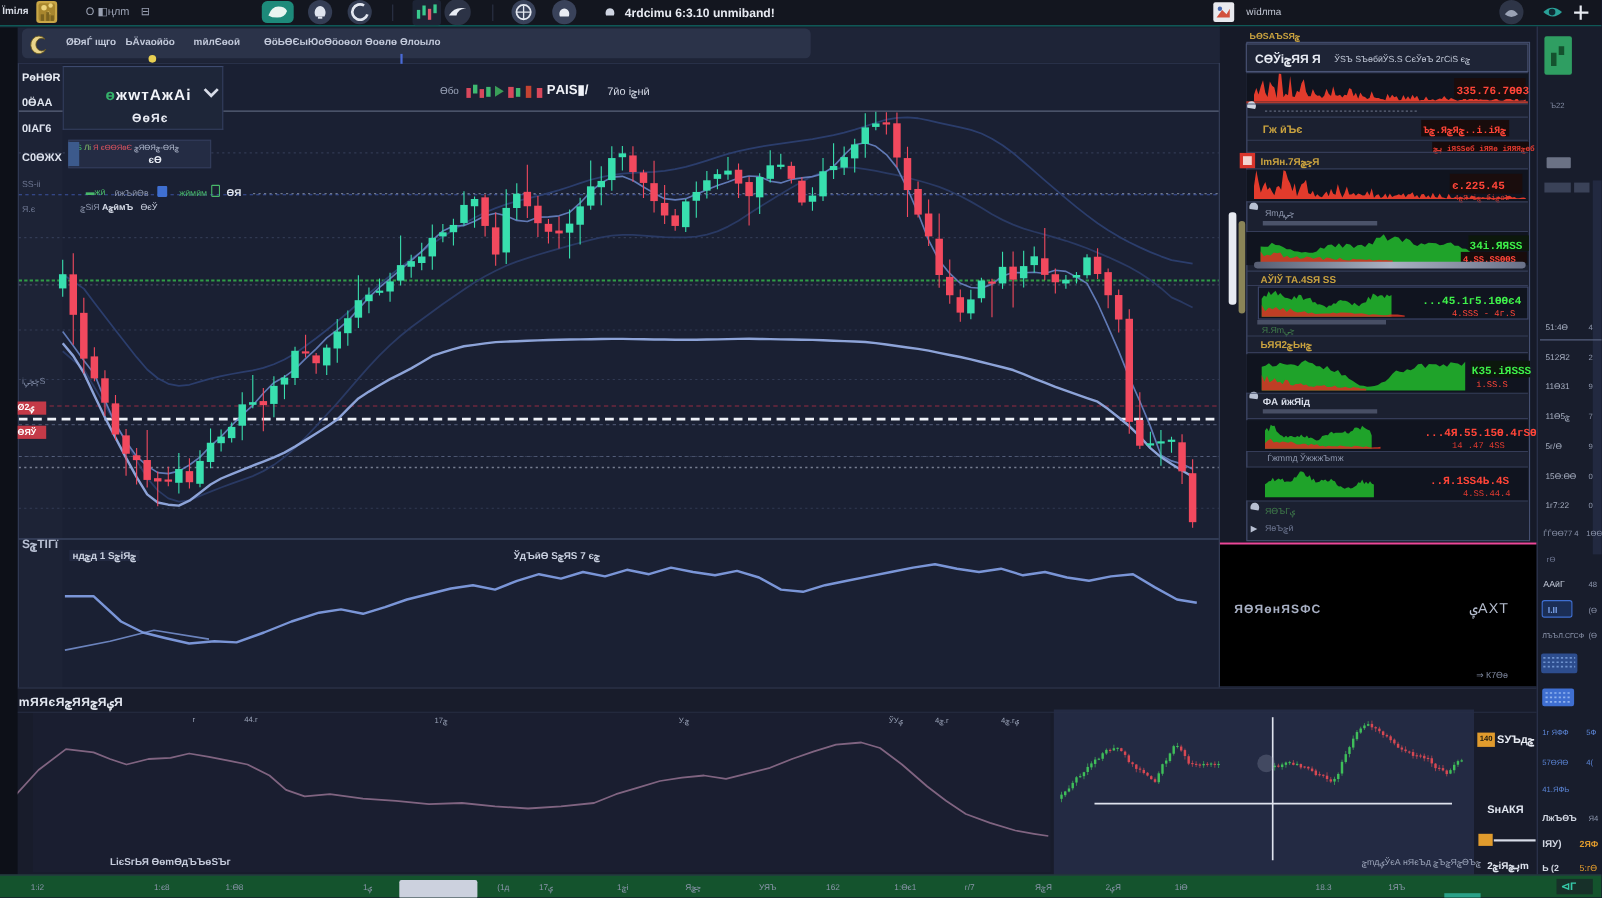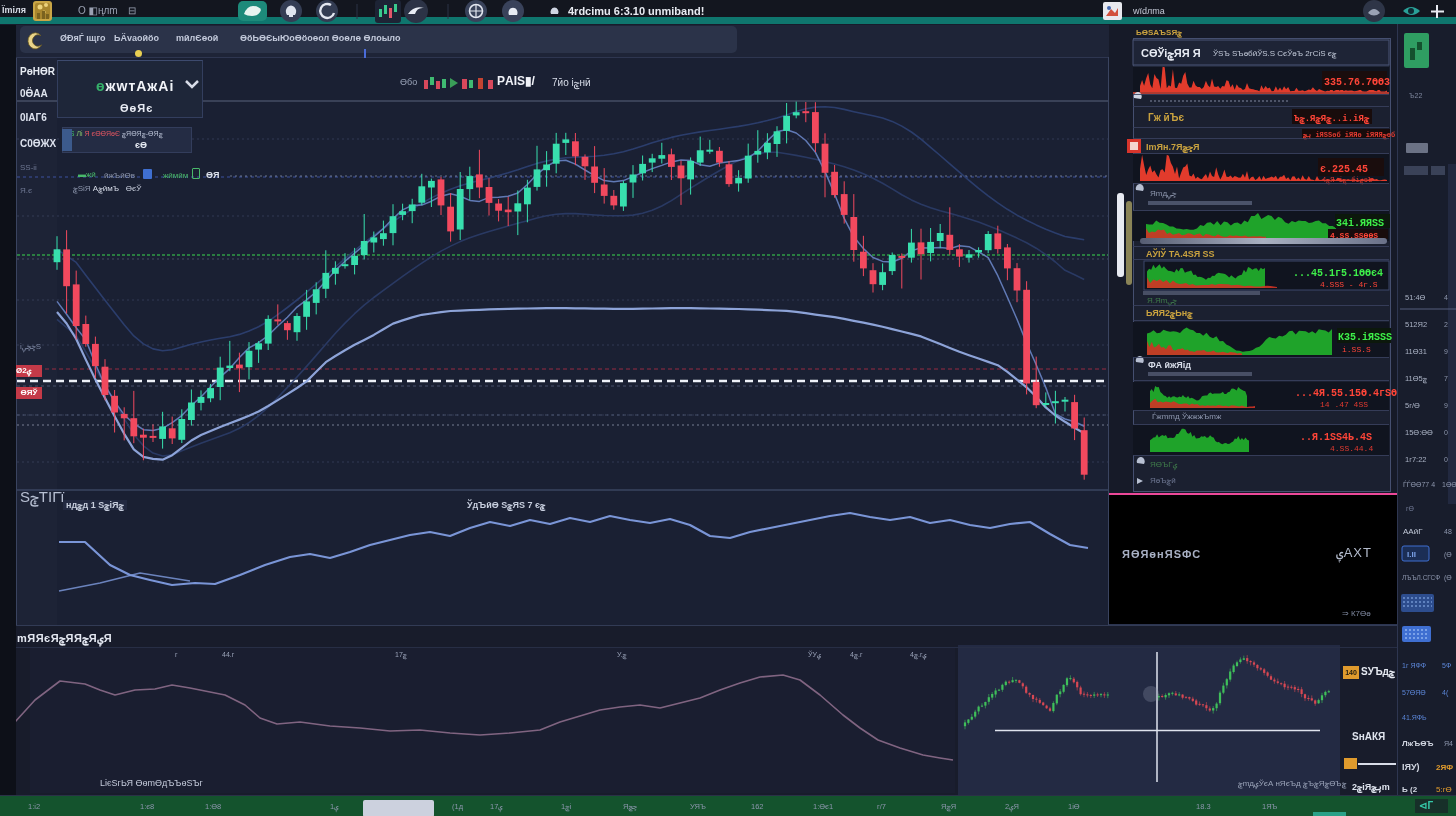--- a/index.html
+++ b/index.html
@@ -452,21 +452,21 @@
 <line x1="1325.4" y1="690.6" x2="1325.4" y2="697.3" stroke="#3fbf5a" stroke-width="0.6"></line>
 <rect x="1324.3" y="691.9" width="2.2" height="3.3" fill="#3fbf5a"></rect>
 <line x1="1328.8" y1="689.8" x2="1328.8" y2="692.9" stroke="#3fbf5a" stroke-width="0.6"></line>
 <rect x="1327.7" y="691.2" width="2.2" height="1.1" fill="#3fbf5a"></rect>
 <line x1="995" y1="730.5" x2="1320" y2="730.5" stroke="#dfe3ee" stroke-width="1.5"></line>
 <line x1="1157" y1="652" x2="1157" y2="782" stroke="#dfe3ee" stroke-width="1.5"></line>
 <circle cx="1151" cy="694" r="8" fill="#8a92a8" fill-opacity="0.3"></circle>
 </g>
 </svg>
 
-<div class="abs" style="left:0;top:0;width:1456px;height:24px;background:#13161f;border-bottom:7px solid #0f766e">
+<div class="abs" style="left:0;top:0;width:1456px;height:24px;background:#13161f;border-bottom:1px solid #0f766e">
 <svg width="1456" height="24" viewBox="0 0 1456 24">
 <text x="2" y="13" font-size="9" fill="#d8dce6" font-weight="bold">Їmіля</text>
 <rect x="33" y="1" width="19" height="20" rx="3" fill="#c9a646"></rect>
       <rect x="35" y="3" width="15" height="16" rx="2" fill="#a8862e"></rect>
       <circle cx="40" cy="7" r="2.5" fill="#ecd37c"></circle>
       <circle cx="46" cy="5" r="2" fill="#ecd37c"></circle>
       <circle cx="44" cy="12" r="1.6" fill="#ecd37c"></circle>
 <rect x="37" y="13" width="3" height="6" fill="#7a621f"></rect>
       <rect x="42" y="11" width="3" height="8" fill="#7a621f"></rect>
       <rect x="46" y="14" width="3" height="5" fill="#7a621f"></rect>
@@ -520,44 +520,44 @@
 </div>
 
 <div class="abs" style="left:0;top:25px;width:16px;height:770px;background:#0d1018"></div>
 <span class="txt" style="left:20px;top:66px;font-size:10px;color:#e8ecf4;font-weight:bold">PөHӨR</span>
 <span class="txt" style="left:20px;top:88px;font-size:10px;color:#e0e5ef;font-weight:bold">0ӪАA</span>
 <span class="txt" style="left:20px;top:112px;font-size:10px;color:#dde2ee;font-weight:bold">0ІАГ6</span>
 <span class="txt" style="left:20px;top:138px;font-size:10px;color:#dde2ee;font-weight:bold">C0ӨЖX</span>
 <span class="txt" style="left:20px;top:163px;font-size:8px;color:#6d7691;font-weight:normal">ЅЅ-іі</span>
 <span class="txt" style="left:20px;top:186px;font-size:8px;color:#6d7691;font-weight:normal">Я.є</span>
 <span class="txt" style="left:20px;top:342px;font-size:8px;color:#7b85a0;font-weight:normal">іݯݮݷЅ</span>
-<span class="txt" style="left:20px;top:488px;font-size:15px;color:#b7bfd2;font-weight:normal">ЅݯТІГї</span>
+<span class="txt" style="left:20px;top:488px;font-size:11px;color:#b7bfd2;font-weight:bold">ЅݯТІГї</span>
 <div class="abs" style="left:16px;top:365px;width:26px;height:12px;background:#c43a48;color:#fff;font-size:8px;font-weight:bold;text-align:left;line-height:12px">Ø2ݷ</div>
-<div class="abs" style="left:16px;top:387px;width:26px;height:12px;background:#c43a48;color:#fff;font-size:8px;font-weight:bold;text-align:center;line-height:12px">ӨЯЎ</div>
+<div class="abs" style="left:16px;top:387px;width:26px;height:12px;background:#c43a48;color:#fff;font-size:8px;font-weight:bold;text-align:left;line-height:12px">ӨЯЎ</div>
 <div class="abs" style="left:57px;top:60px;width:146px;height:58px;background:#1e2639;border:1px solid #333e5e;border-top-color:#3d4a6e">
 <span class="txt" style="left:38px;top:17px;font-size:14px;color:#f2f4f9;font-weight:bold;letter-spacing:1px"><span style="color:#35b06a">ө</span>жwтАжАі</span>
 <svg class="abs" style="left:126px;top:17px" width="16" height="12" viewBox="0 0 16 12">
       <path d="M2 3 l6 6 l6 -6" stroke="#d8dce8" stroke-width="2.5" fill="none"></path>
     </svg>
 <span class="txt" style="left:62px;top:41px;font-size:11px;color:#e8ebf3;font-weight:bold;letter-spacing:1px">ӨөЯє</span>
 </div>
 <div class="abs" style="left:62px;top:127px;width:130px;height:26px;background:#242c44;border:1px solid #333d5c">
 <span class="txt" style="left:3px;top:2px;font-size:7px"><span style="color:#3fc46a">▮Ѕ</span> <span style="color:#86c46a">Лі</span> <span style="color:#e05560">Я єӨӨЯөЄ</span> <span style="color:#b8c0d4">ݮЯӨЯݮ-ӨЯݮ</span></span>
 <span class="txt" style="left:72px;top:12px;font-size:9px;color:#e8ecf4;font-weight:bold">єӨ</span>
 </div>
 <div class="abs" style="left:62px;top:129px;width:10px;height:22px;background:#3c5a8c"></div>
 
 <div class="abs" style="left:70px;top:168px;height:30px">
 <span class="txt" style="left:8px;top:2px;font-size:8px;color:#49b86a">▬жӣ</span>
 <span class="txt" style="left:34px;top:3px;font-size:8px;color:#8d96ad">ӣжЪӣӨв</span>
 <div class="abs" style="left:73px;top:1px;width:9px;height:10px;background:#3f6fd1;border-radius:1px"></div>
 <span class="txt" style="left:93px;top:3px;font-size:8px;color:#49b86a">жӣмӣм</span>
 <div class="abs" style="left:122px;top:0px;width:8px;height:11px;border:1px solid #49b86a;border-radius:1px"></div>
 <span class="txt" style="left:136px;top:2px;font-size:9px;color:#dfe4ee;font-weight:bold">ӨЯ</span>
-<span class="txt" style="left:3px;top:16px;font-size:8px;color:#8d96ad">ݮЅіЯ <span style="color:#d8dde9;font-weight:normal">АݮӣмЪ</span>&nbsp;&nbsp; <span style="color:#c8cedd">ӨєЎ</span></span>
+<span class="txt" style="left:3px;top:16px;font-size:8px;color:#8d96ad">ݮЅіЯ <span style="color:#d8dde9;font-weight:bold">АݮӣмЪ</span>&nbsp;&nbsp; <span style="color:#c8cedd">ӨєЎ</span></span>
 </div>
 <div class="abs" style="left:400px;top:74px;height:20px">
 <span class="txt" style="left:0px;top:3px;font-size:9px;color:#9aa3b8">Өбо</span>
 <svg class="abs" style="left:22px;top:0" width="82" height="18" viewBox="0 0 82 18">
 <rect x="2" y="6" width="4" height="9" fill="#d8485c"></rect>
       <rect x="8" y="3" width="4" height="8" fill="#3fba72"></rect>
 <rect x="14" y="7" width="4" height="8" fill="#d8485c"></rect>
       <rect x="20" y="5" width="4" height="9" fill="#3fba72"></rect>
 <path d="M28 4 l8 5 l-8 5 z" fill="#3a9e58"></path>
 <rect x="40" y="5" width="5" height="10" fill="#d8485c"></rect>
@@ -571,21 +571,21 @@
 <span class="txt" style="left:63px;top:500px;font-size:9px;color:#c8cfdf;background:#222941;padding:0 3px;font-weight:bold">ндݮд 1 ЅݮіЯݮ</span>
 <span class="txt" style="left:467px;top:500px;font-size:9px;color:#c8cfdf;font-weight:bold">ЎдЪӣӨ ЅݮЯЅ 7 єݮ</span>
 <span class="txt" style="left:17px;top:632px;font-size:11px;color:#e4e8f1;font-weight:bold;letter-spacing:0.5px">mЯЯєЯݮЯЯݮЯݷЯ</span>
 <span class="txt" style="left:175px;top:651px;font-size:7px;color:#9aa3b8">г</span>
 <span class="txt" style="left:222px;top:651px;font-size:7px;color:#9aa3b8">44.г</span>
 <span class="txt" style="left:395px;top:651px;font-size:7px;color:#9aa3b8">1ݮ7</span>
 <span class="txt" style="left:617px;top:651px;font-size:7px;color:#9aa3b8">У.ݮ</span>
 <span class="txt" style="left:808px;top:651px;font-size:7px;color:#9aa3b8">ЎУݷ</span>
 <span class="txt" style="left:850px;top:651px;font-size:7px;color:#9aa3b8">4ݮ.г</span>
 <span class="txt" style="left:910px;top:651px;font-size:7px;color:#9aa3b8">ݮ4.гݷ</span>
-<span class="txt" style="left:100px;top:778px;font-size:9px;color:#c5cbdb;font-weight:normal">LієЅгЬЯ ӨөmӨдЪЪөЅЪг</span>
+<span class="txt" style="left:100px;top:778px;font-size:9px;color:#c5cbdb;font-weight:bold">LієЅгЬЯ ӨөmӨдЪЪөЅЪг</span>
 
 <div class="abs" style="left:1343px;top:666px;width:16px;height:13px;background:#e09b2d;color:#201c10;font-size:7px;font-weight:bold;text-align:center;line-height:13px">140</div>
 <span class="txt" style="left:1361px;top:666px;font-size:10px;color:#e6eaf2;font-weight:bold">ЅУЪдݮ</span>
 <span class="txt" style="left:1352px;top:731px;font-size:10px;color:#dfe4ee;font-weight:bold">ЅнАКЯ</span>
 <div class="abs" style="left:1344px;top:758px;width:13px;height:11px;background:#e09b2d"></div>
 <div class="abs" style="left:1358px;top:763px;width:38px;height:2px;background:#d8dce8"></div>
 <span class="txt" style="left:1352px;top:782px;font-size:9px;color:#dfe4ee;font-weight:bold">2ݮіЯݷݮm</span>
 <span class="txt" style="left:1238px;top:779px;font-size:8px;color:#9aa3b8">ݮmдݷЎєА нЯєЪд ݮЪݮЯݮӨЪݮ</span>
 
 <div class="abs" style="left:1109px;top:493px;width:288px;height:132px;background:#000000;border-top:2px solid #ec4899;border-bottom:1px solid #2c3550">

